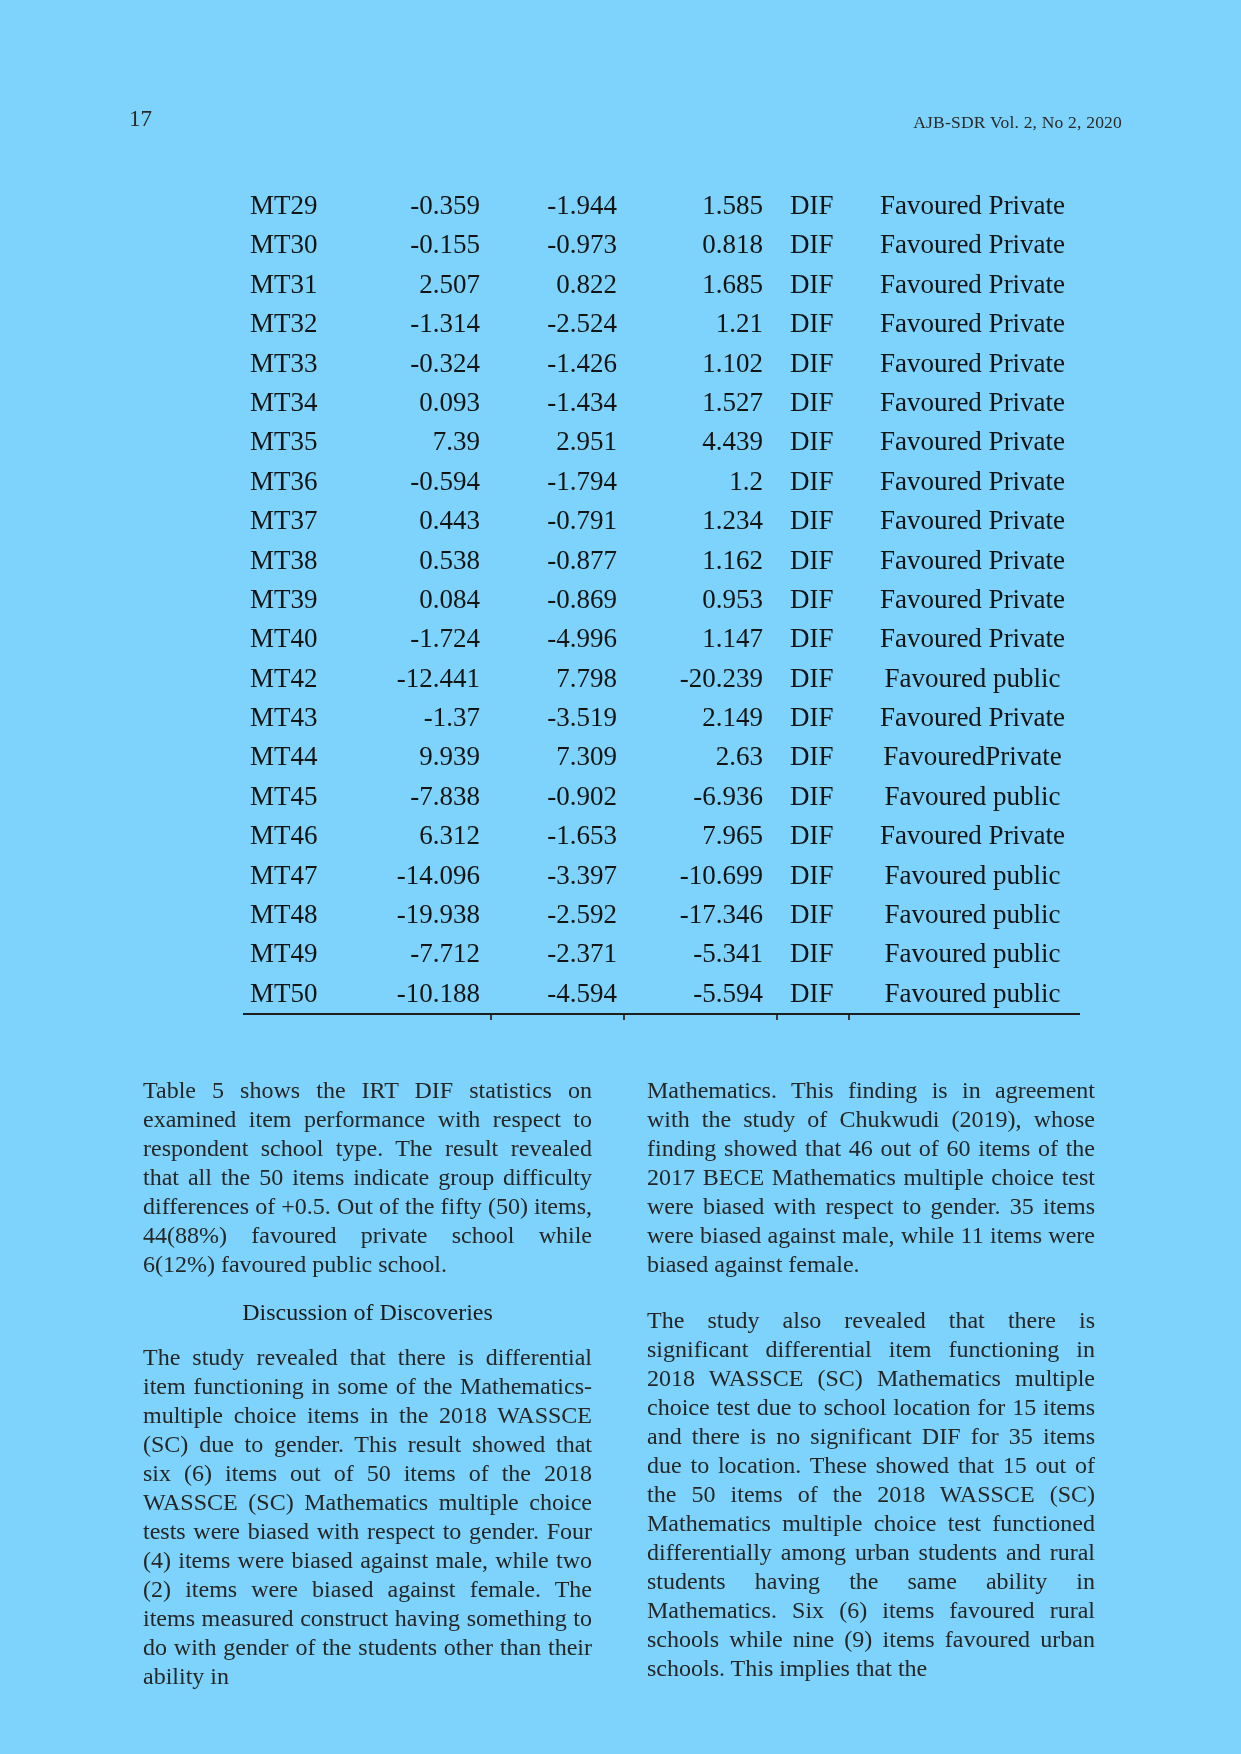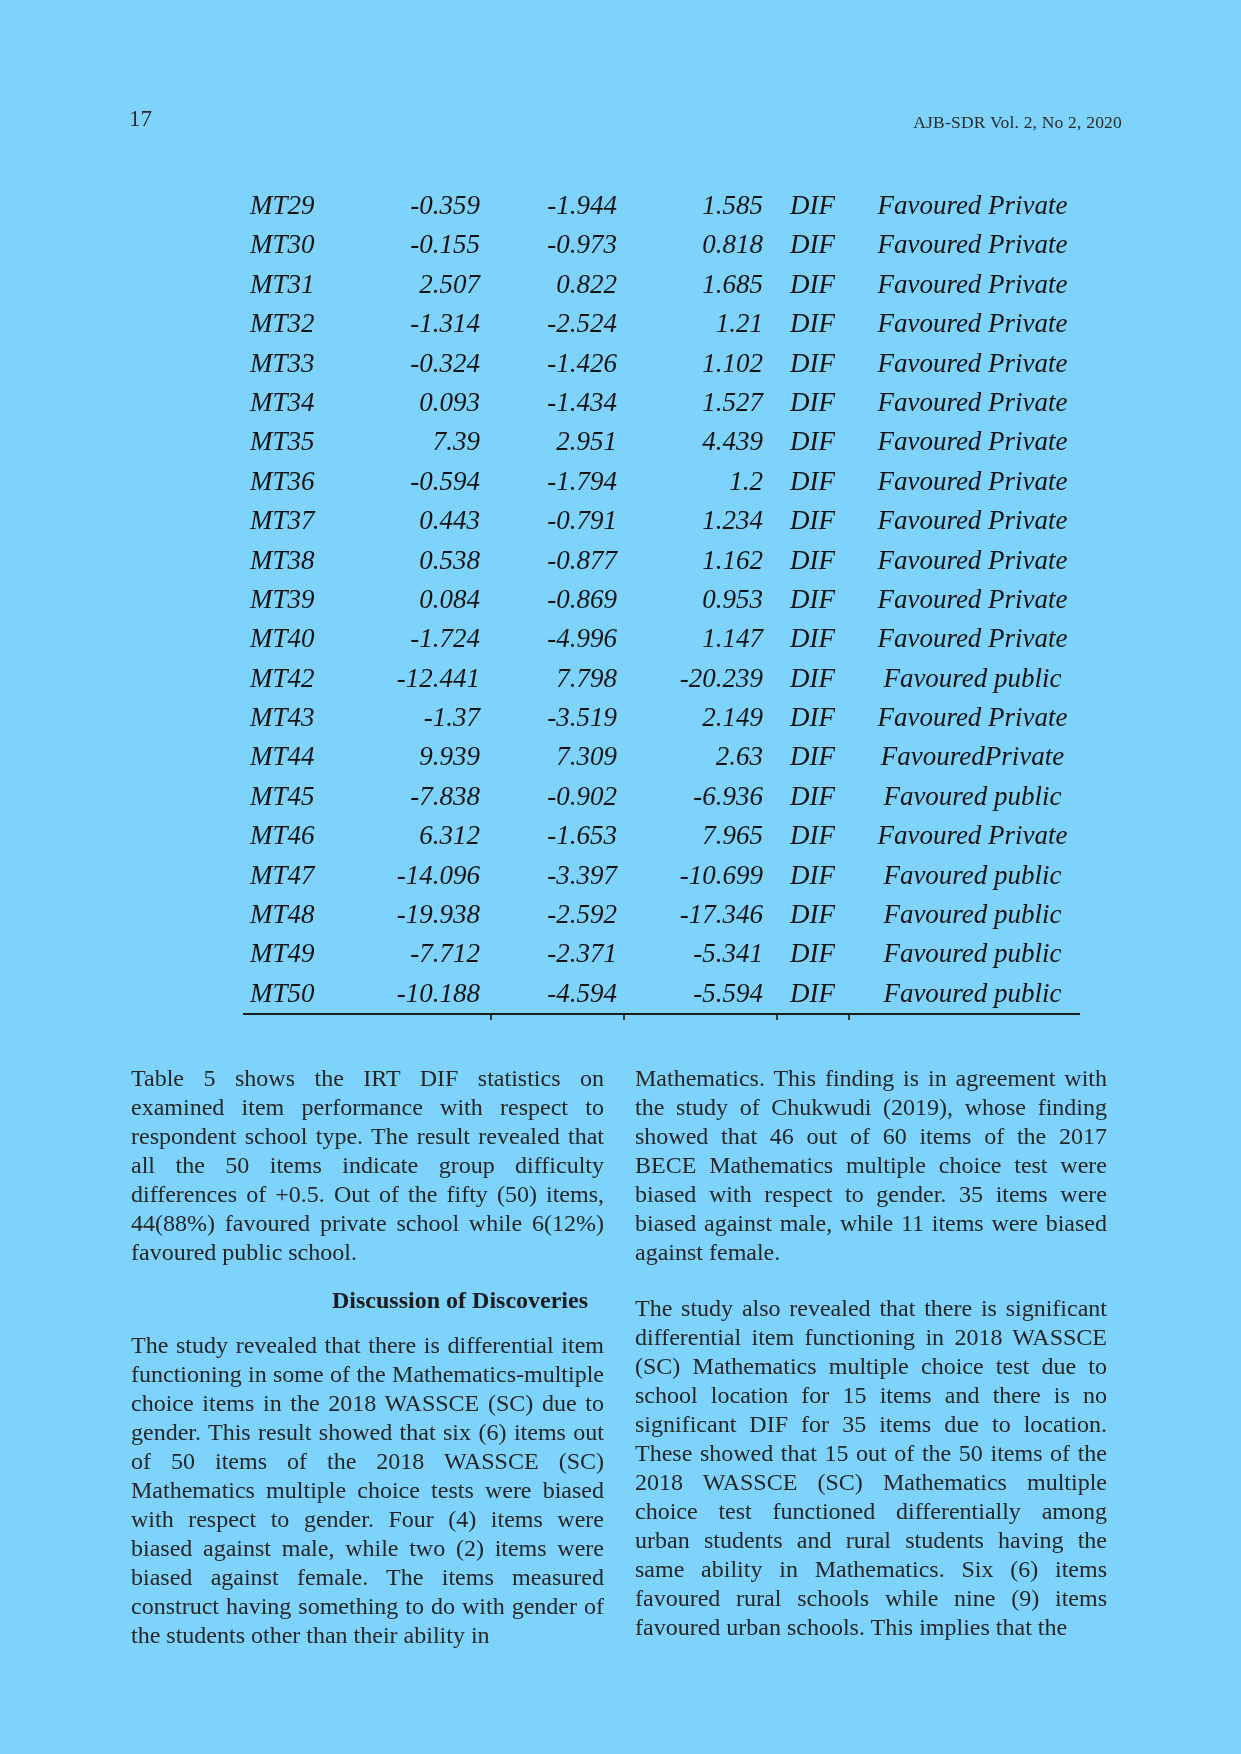--- a/index.html
+++ b/index.html
@@ -17,42 +17,42 @@
     font-size:17.5px; color:#2a2a2a; letter-spacing:0.2px;
   }
   .dtable {
     position:absolute; left:243px; top:186px; width:837px;
     border-bottom:2.5px solid #1d1d1d;
   }
   .trow {
     display:grid;
     grid-template-columns:115px 122px 137px 146px 102px 215px;
     height:39.4px; line-height:39.4px;
-    font-size:27px; color:#141414; white-space:nowrap;font-style:italic;
+    font-size:27px; color:#141414; white-space:nowrap;
   }
   .c1 { padding-left:7px; text-align:left; }
   .num { text-align:right; }
   .dif { padding-left:27px; text-align:left; }
   .remark { text-align:center; }
   .tick {
     position:absolute; width:2px; height:5px; background:#3a3a3a; bottom:-7px;
   }
   .tick.t1 { left:247px; } .tick.t2 { left:380px; }
   .tick.t3 { left:533px; } .tick.t4 { left:605px; }
   .bodycol {
     position:absolute; top:1064px; width:473px;
     font-size:24px; line-height:29px; color:#262626;
     text-align:justify; text-justify:inter-word;
   }
   .col-left  { left:131px; }
   .col-right { left:635px; width:472px; }
-  .bodycol p { margin:0; }
+  .bodycol p { margin:12px; }
   .col-left  p.p1 { margin-bottom:19px; }
   .col-right p.p1 { margin-bottom:27px; }
-  .subhead { margin:16px; font-size:24px; line-height:29px; font-weight:bold; color:#1c1c1c; text-align:right; }
+  .subhead { margin:16px; font-size:24px; line-height:29px; font-weight:normal; color:#1c1c1c; text-align:center; }
 </style>
 </head>
 <body>
 
 <div class="page">
 
   <div class="pagenum">17</div>
   <div class="journal-header">AJB-SDR Vol. 2, No 2, 2020</div>
 
   <div class="dtable">

